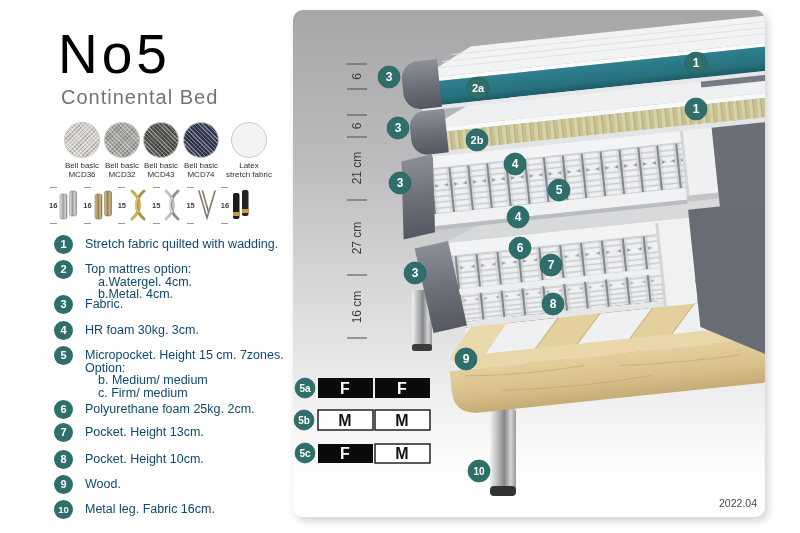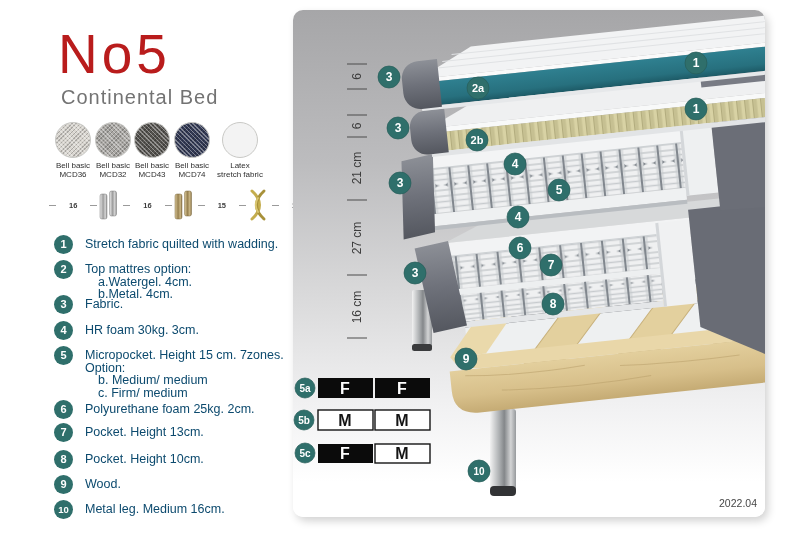--- a/index.html
+++ b/index.html
@@ -1,35 +1,35 @@
 <!DOCTYPE html>
 <html><head>
 <meta charset="utf-8">
 <style>
   html,body{margin:0;padding:0;background:#fff;}
   .stage{position:relative;width:800px;height:533px;background:#ffffff;overflow:hidden;
          font-family:"Liberation Sans",sans-serif;color:#1a1a1a;}
   
   .title{position:absolute;left:58px;top:22px;font-size:55px;font-weight:300;
-         letter-spacing:4px;color:#b91c1c;}
+         letter-spacing:4px;color:#000000;}
   .subtitle{position:absolute;left:61px;top:86px;font-size:20px;font-weight:300;
          letter-spacing:1px;color:#737373;}
-  .swatch{position:absolute;top:122px;text-align:center;}
+  .swatch{position:absolute;top:122px;text-align:center;margin-left:9px;}
   .swatch .circ{width:36px;height:36px;border-radius:50%;margin:0 auto;border:1px solid #c9c9c6;box-sizing:border-box;}
   .swatch .lab{margin-top:3px;font-size:8px;line-height:9px;color:#2f2f2f;}
   .weave{background-image:
      repeating-linear-gradient(45deg, rgba(255,255,255,.38) 0 1px, transparent 1px 3px),
      repeating-linear-gradient(-45deg, rgba(0,0,0,.22) 0 1px, transparent 1px 3px);}
   .sw1{background-color:#d8d5cf;} .sw2{background-color:#a9a7a3;}
   .sw3{background-color:#55534f;} .sw4{background-color:#333a55;}
   .sw5{background-color:#f3f3f3;}
   .legsrow{position:absolute;left:49px;top:186px;width:215px;height:38px;
            display:flex;gap:3px;align-items:center;}
   .leg{display:flex;align-items:center;gap:1px;}
-  .numcol{display:flex;flex-direction:row;align-items:center;gap:13px;}
+  .numcol{display:flex;flex-direction:column;align-items:center;gap:13px;}
   .numcol .dash{width:7px;height:1px;background:#9a9a9a;}
   .numcol .n{font-size:7.5px;font-weight:bold;color:#3d3d3d;}
   
   .list{position:absolute;left:54px;top:0;width:250px;height:533px;}
   .li{position:absolute;left:0;display:flex;}
   .lbadge{flex:0 0 auto;width:19px;height:19px;border-radius:50%;background:#2f6f6b;
           color:#fff;font-size:11px;font-weight:bold;text-align:center;line-height:19px;}
   .lbadge.small{font-size:9.5px;}
   .ltext{margin-left:12px;font-size:12.5px;line-height:12.5px;color:#0c4a6e;padding-top:3px;}
   .ltext .sub{margin-left:13px;}
@@ -236,21 +236,21 @@
     </div>
     <div class="li li9">
       <span class="lbadge">9</span>
       <div class="ltext">
           <div>Wood.</div>
         </div>
     </div>
     <div class="li li10">
       <span class="lbadge small">10</span>
       <div class="ltext">
-          <div>Metal leg. Medium 16cm.</div>
+          <div>Metal leg. Fabric 16cm.</div>
         </div>
     </div>
   </div>
 
   <div class="panel">
   <svg width="472" height="507" viewBox="0 0 472 507">
     <defs>
       <linearGradient id="tealG" x1="0" x2="0" y1="0" y2="1">
         <stop offset="0" stop-color="#2f8090"></stop>
             <stop offset=".7" stop-color="#27707e"></stop>

